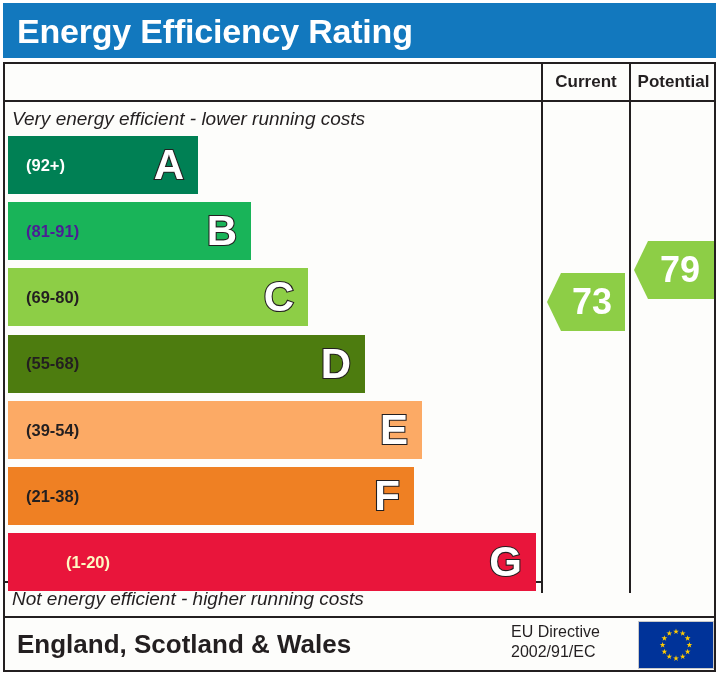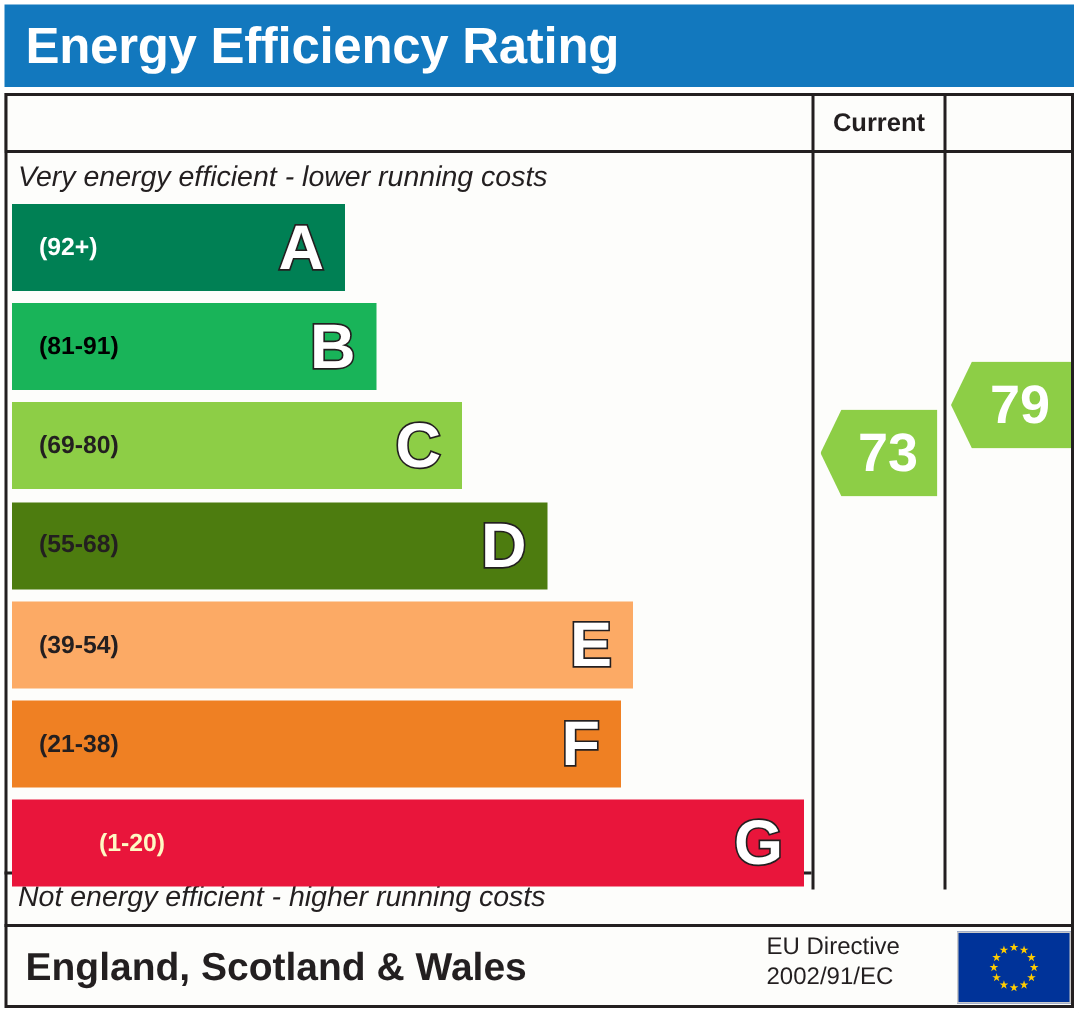--- a/index.html
+++ b/index.html
@@ -109,34 +109,35 @@
     <div class="title-text">Energy Efficiency Rating</div>
   </div>
 
   <div class="table-frame"></div>
 
   <div class="hdr-row"></div>
   <div class="col-div c1"></div>
   <div class="col-div c2"></div>
 
   <div class="hdr-cell current">Current</div>
+  <div class="hdr-cell potential">Potential</div>
 
   <div class="caption bottom">Not energy efficient - higher running costs</div>
   <div class="caption top">Very energy efficient - lower running costs</div>
 
   <div class="sep-bottom"></div>
   <div class="sep-foot"></div>
 
   <div id="bands">
-      <div class="band" style="top: 136px; width: 222px; background: rgb(0, 128, 84);">
+      <div class="band" style="top: 136px; width: 190px; background: rgb(0, 128, 84);">
         <div class="range" style="color: rgb(255, 255, 255);">(92+)</div>
         <div class="letter">A</div>
       </div>
       <div class="band" style="top: 202.2px; width: 243px; background: rgb(25, 180, 89);">
-        <div class="range" style="color: #000000;">(81-91)</div>
+        <div class="range" style="color: #4c1d95;">(81-91)</div>
         <div class="letter">B</div>
       </div>
       <div class="band" style="top: 268.4px; width: 300px; background: rgb(141, 206, 70);">
         <div class="range" style="color: rgb(35, 31, 32);">(69-80)</div>
         <div class="letter">C</div>
       </div>
       <div class="band" style="top: 334.6px; width: 357px; background: #4d7c0f;">
         <div class="range" style="color: rgb(35, 31, 32);">(55-68)</div>
         <div class="letter">D</div>
       </div>

